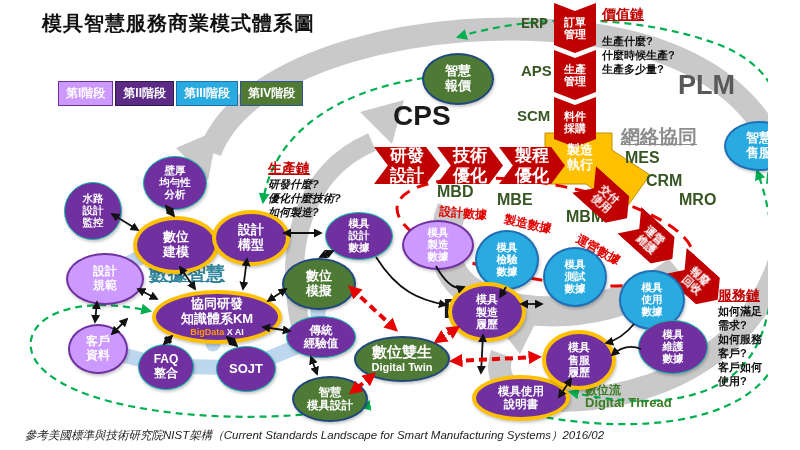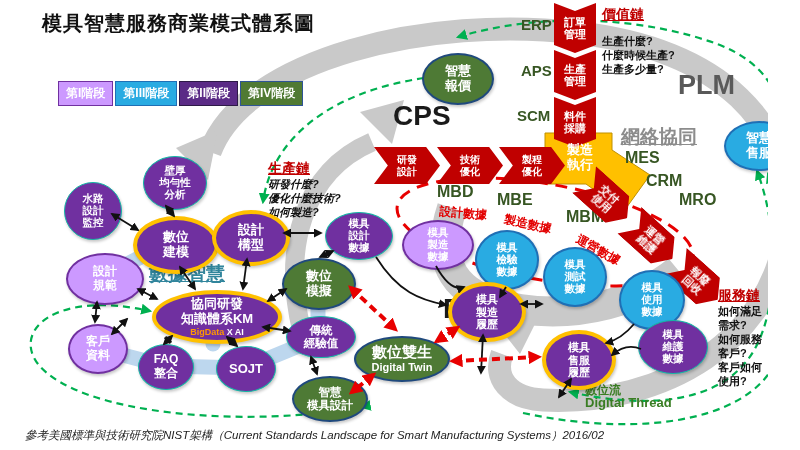--- a/index.html
+++ b/index.html
@@ -11,21 +11,21 @@
   .purple{background:#7030A0;border:1px solid #14b8a6;}
   .purple.gold{border:4px solid #FFC000;}
   .lpurple{background:#CC99FF;border:2px solid #7030A0;}
   .blue{background:#29ABE2;border:2px solid #1F6FB5;}
   .green{background:#4E7A35;border:2px solid #1F497D;}
   .sub{font-size:9px;font-weight:bold;}
   .chev{position:absolute;background:#C00000;color:#fff;font-weight:bold;text-align:center;white-space:pre-line;
         display:flex;align-items:center;justify-content:center;line-height:1.12;
         filter:drop-shadow(0 0 1px #2E74B5);}
   .chev-v{width:42px;height:50px;font-size:11px;clip-path:polygon(0 0,50% 16%,100% 0,100% 84%,50% 100%,0 84%);}
-  .chev-h{width:66px;height:37px;font-size:10px;clip-path:polygon(0 0,79% 0,100% 50%,79% 100%,0 100%,21% 50%);}
+  .chev-h{width:66px;height:37px;font-size:17px;clip-path:polygon(0 0,79% 0,100% 50%,79% 100%,0 100%,21% 50%);}
   .chev-d{width:58px;height:36px;font-size:11px;clip-path:polygon(0 0,77% 0,100% 50%,77% 100%,0 100%,23% 50%);
           background:#C00000;color:#fff;font-weight:bold;display:flex;align-items:center;justify-content:center;
           text-align:center;white-space:pre-line;line-height:1.1;filter:drop-shadow(0 0 1px #2E74B5);}
   #diag-chevrons{position:absolute;left:596px;top:166px;display:flex;gap:3px;transform:rotate(42deg);transform-origin:0 0;}
   .lbl{position:absolute;font-weight:bold;white-space:pre-line;}
   .ul{text-decoration:underline;}
   .sysgreen{color:#375623;}
   .redlbl{color:#E30000;font-size:12px;}
   .legend{position:absolute;left:58px;top:81px;display:flex;gap:2px;}
   .lg{font-size:12px;font-weight:bold;color:#fff;padding:3px 7px;border:1.5px solid;}
@@ -75,40 +75,40 @@
       <path d="M 570,392 C 660,412 725,398 753,352 C 780,308 778,225 757,171" marker-start="url(#agS)" marker-end="url(#agE)"></path>
       <path d="M 523,413 C 650,440 762,418 780,350 C 793,296 788,225 768,174" marker-end="url(#agE)"></path>
     </g>
 
     <ellipse cx="545" cy="232" rx="150" ry="48" transform="rotate(10 545 232)" fill="none" stroke="#E80000" stroke-width="3" stroke-dasharray="12 8"></ellipse>
   </svg>
 
   <div id="title">模具智慧服務商業模式體系圖</div>
   <div class="legend">
     <div class="lg lg1">第I階段</div>
+    <div class="lg lg2">第II階段</div>
     <div class="lg lg3">第III階段</div>
-    <div class="lg lg2">第II階段</div>
     <div class="lg lg4">第IV階段</div>
   </div>
   <div id="footer">參考美國標準與技術研究院NIST架構（Current Standards Landscape for Smart Manufacturing Systems）2016/02</div>
 
   <div class="lbl ul" style="left:602px;top:6px;font-size:14px;color:#C00000;">價值鏈</div>
   <div class="lbl" style="left:602px;top:34px;font-size:11px;color:#111;line-height:1.28;">生產什麼?
 什麼時候生產?
 生產多少量?</div>
   <div class="lbl ul" style="left:268px;top:160px;font-size:14px;color:#C00000;">生產鏈</div>
   <div class="lbl" style="left:268px;top:177px;font-size:11px;color:#111;line-height:1.28;font-style:italic;">研發什麼?
 優化什麼技術?
 如何製造?</div>
   <div class="lbl ul" style="left:718px;top:287px;font-size:14px;color:#C00000;">服務鏈</div>
   <div class="lbl" style="left:718px;top:304px;font-size:11px;color:#111;line-height:1.28;">如何滿足需求?
 如何服務客戶?
 客戶如何使用?</div>
 
-  <div class="lbl sysgreen" style="left:521px;top:16px;font-size:15px;">ERP</div>
+  <div class="lbl sysgreen" style="left:521px;top:16px;font-size:15px;font-family:Liberation Mono, monospace;">ERP</div>
   <div class="lbl sysgreen" style="left:521px;top:62px;font-size:15px;">APS</div>
   <div class="lbl sysgreen" style="left:517px;top:107px;font-size:15px;">SCM</div>
   <div class="lbl" style="left:393px;top:100px;font-size:28px;color:#1a1a1a;">CPS</div>
   <div class="lbl" style="left:678px;top:70px;font-size:27px;color:#595959;">PLM</div>
   <div class="lbl" style="left:443px;top:293px;font-size:28px;color:#1a1a1a;">PDM</div>
   <div class="lbl ul" style="left:621px;top:124px;font-size:19px;color:#8c8c8c;">網絡協同</div>
   <div class="lbl sysgreen" style="left:625px;top:149px;font-size:16px;">MES</div>
   <div class="lbl sysgreen" style="left:646px;top:172px;font-size:16px;">CRM</div>
   <div class="lbl sysgreen" style="left:679px;top:191px;font-size:16px;">MRO</div>
   <div class="lbl sysgreen" style="left:437px;top:183px;font-size:16px;">MBD</div>
@@ -176,20 +176,22 @@
 模擬</div>
   <div class="node purple" style="left:325px;top:212px;width:66px;height:46px;font-size:10.5px;">模具
 設計
 數據</div>
   <div class="node green" style="left:292px;top:376px;width:72px;height:42px;font-size:11.5px;">智慧
 模具設計</div>
   <div class="node green" style="left:354px;top:336px;width:92px;height:42px;font-size:15px;">
     <span>數位雙生</span>
     <span class="sub" style="font-size:11px;">Digital Twin</span>
   </div>
+  <div class="node purple gold" style="left:472px;top:375px;width:90px;height:38px;font-size:11.5px;">模具使用
+說明書</div>
   <div class="node lpurple" style="left:402px;top:220px;width:68px;height:46px;font-size:10.5px;">模具
 製造
 數據</div>
   <div class="node blue" style="left:475px;top:230px;width:60px;height:56px;font-size:10.5px;">模具
 檢驗
 數據</div>
   <div class="node blue" style="left:543px;top:247px;width:60px;height:56px;font-size:10.5px;">模具
 測試
 數據</div>
   <div class="node blue" style="left:619px;top:270px;width:62px;height:56px;font-size:10.5px;">模具

